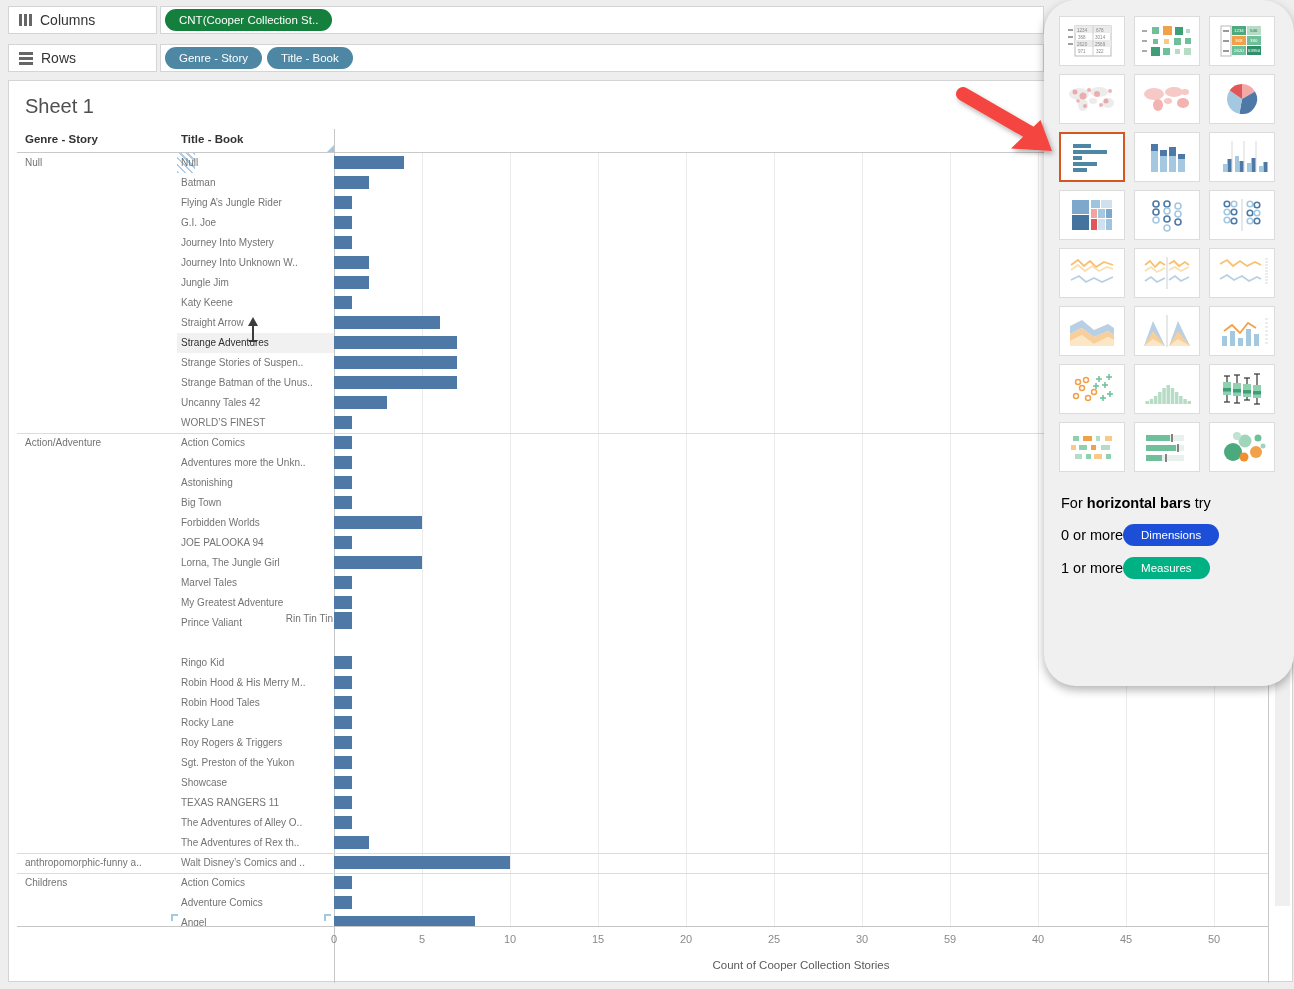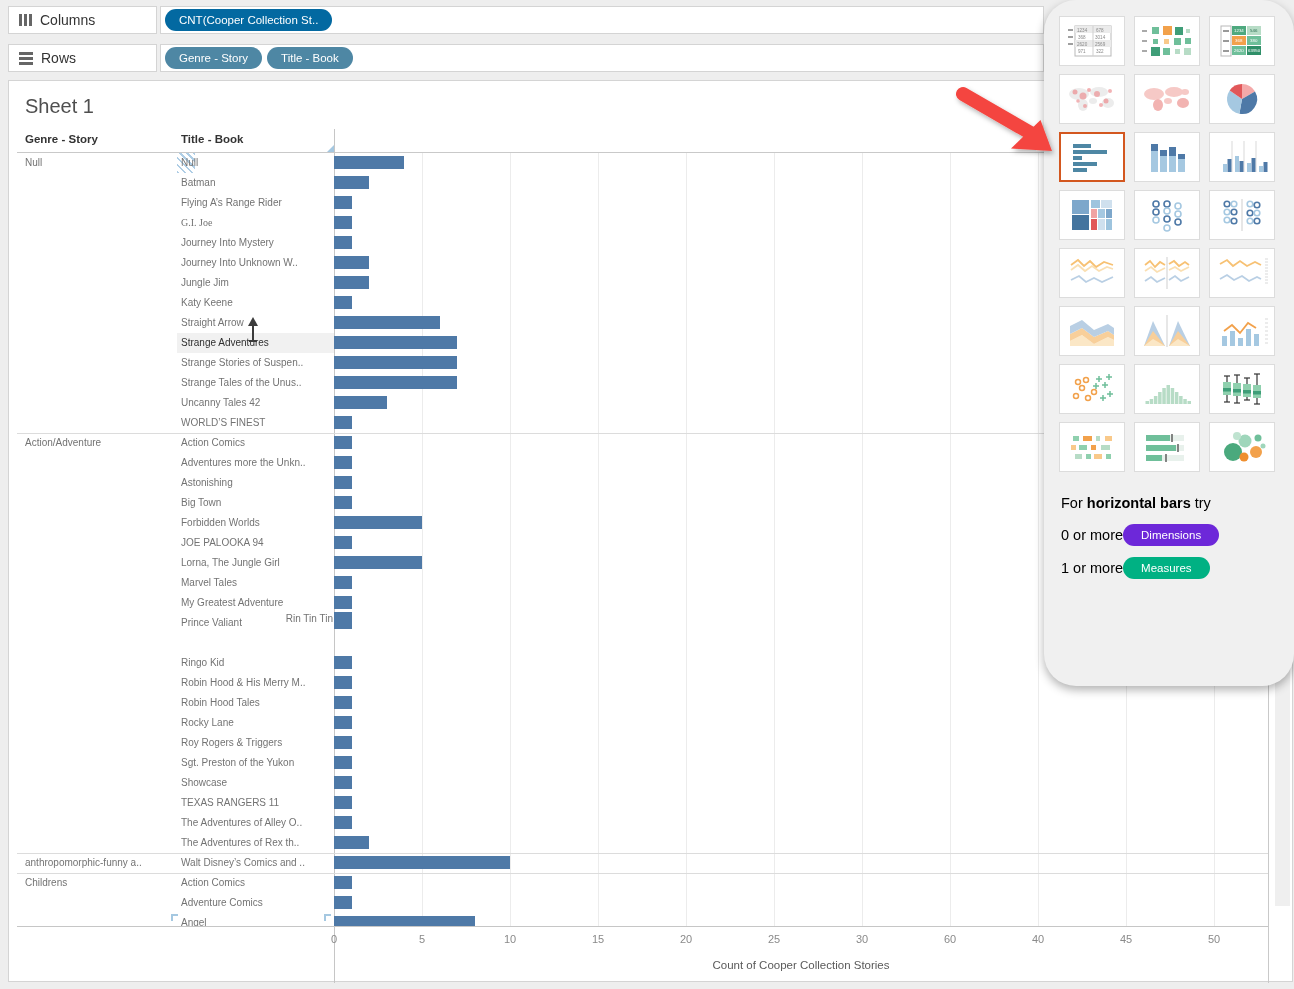--- a/index.html
+++ b/index.html
@@ -11,21 +11,21 @@
     border:1px solid #d4d4d4; display:flex; align-items:center; padding-left:10px; gap:8px; }
   .shelf-pill-box { position:absolute; left:160px; width:884px; height:28px; background:#fff;
     border:1px solid #d4d4d4; display:flex; align-items:center; padding-left:4px; gap:5px; }
   .shelf-label { font-size:14px; color:#333; }
   .icon-cols { display:flex; gap:2px; align-items:flex-end; }
   .icon-cols i { display:block; width:3px; height:12px; background:#666; }
   .icon-rows { display:flex; flex-direction:column; gap:2px; }
   .icon-rows i { display:block; width:14px; height:3px; background:#666; }
   .pill { height:22px; border-radius:11px; color:#fff; font-size:11.5px; display:flex;
     align-items:center; padding:0 14px; white-space:nowrap; cursor:default; }
-  .pill.measure { background:#0369a1; }
+  .pill.measure { background:#15803d; }
   .pill.dimension { background:#4e87a4; }
 
   
   #sheet-card { position:absolute; left:8px; top:80px; width:1285px; height:902px;
     background:#fff; border:1px solid #d4d4d4; }
   #sheet-title { position:absolute; left:16px; top:14px; font-size:20px; color:#4f4f4f; }
   .col-header { position:absolute; top:52px; font-size:11.5px; font-weight:bold; color:#333; }
   .hline { position:absolute; height:1px; background:#c9c9c9; }
   .vline { position:absolute; width:1px; background:#c9c9c9; }
   .gridline { position:absolute; width:1px; background:#ececec; }
@@ -124,24 +124,24 @@
         <div class="genre-label">Null</div>
         <div class="hatch"></div>
         <div class="title-label">Null</div>
         <div class="bar" style="left: 317px; width: 70px;"></div>
       </div>
       <div class="trow" style="top: 20px;">
         <div class="title-label">Batman</div>
         <div class="bar" style="left: 317px; width: 35px;"></div>
       </div>
       <div class="trow" style="top: 40px;">
-        <div class="title-label">Flying A’s Range Rider</div>
-        <div class="bar" style="left: 317px; width: 18px;"></div>
-      </div>
-      <div class="trow" style="top: 60px; font-family: Liberation Serif, serif;">
+        <div class="title-label">Flying A’s Jungle Rider</div>
+        <div class="bar" style="left: 317px; width: 18px;"></div>
+      </div>
+      <div class="trow" style="top: 60px;">
         <div class="title-label">G.I. Joe</div>
         <div class="bar" style="left: 317px; width: 18px;"></div>
       </div>
       <div class="trow" style="top: 80px;">
         <div class="title-label">Journey Into Mystery</div>
         <div class="bar" style="left: 317px; width: 18px;"></div>
       </div>
       <div class="trow" style="top: 100px;">
         <div class="title-label">Journey Into Unknown W..</div>
         <div class="bar" style="left: 317px; width: 35px;"></div>
@@ -161,21 +161,21 @@
       <div class="trow hovered" style="top: 180px;">
         <div class="row-hover-bg"></div>
         <div class="title-label">Strange Adventures</div>
         <div class="bar" style="left: 317px; width: 123px;"></div>
       </div>
       <div class="trow" style="top: 200px;">
         <div class="title-label">Strange Stories of Suspen..</div>
         <div class="bar" style="left: 317px; width: 123px;"></div>
       </div>
       <div class="trow" style="top: 220px;">
-        <div class="title-label">Strange Tales of the Unus..</div>
+        <div class="title-label">Strange Batman of the Unus..</div>
         <div class="bar" style="left: 317px; width: 123px;"></div>
       </div>
       <div class="trow" style="top: 240px;">
         <div class="title-label">Uncanny Tales 42</div>
         <div class="bar" style="left: 317px; width: 53px;"></div>
       </div>
       <div class="trow" style="top: 260px;">
         <div class="title-label">WORLD’S FINEST</div>
         <div class="bar" style="left: 317px; width: 18px;"></div>
       </div>
@@ -292,21 +292,21 @@
   <div class="hline" style="left:8px; top:845px; width:1251px; background:#c6c6c6;"></div>
   <div class="axis-notch" style="left:318px; top:64px;"></div>
   <div id="ticks">
       <div class="tick-label" style="left: 310px;">0</div>
       <div class="tick-label" style="left: 398px;">5</div>
       <div class="tick-label" style="left: 486px;">10</div>
       <div class="tick-label" style="left: 574px;">15</div>
       <div class="tick-label" style="left: 662px;">20</div>
       <div class="tick-label" style="left: 750px;">25</div>
       <div class="tick-label" style="left: 838px;">30</div>
-      <div class="tick-label" style="left: 926px;">60</div>
+      <div class="tick-label" style="left: 926px;">59</div>
       <div class="tick-label" style="left: 1014px;">40</div>
       <div class="tick-label" style="left: 1102px;">45</div>
       <div class="tick-label" style="left: 1190px;">50</div>
     </div>
   <div id="axis-title" style="left: 642px;">Count of Cooper Collection Stories</div>
 
   <div id="v-scrollbar">
     <div id="v-scroll-thumb"></div>
   </div>
 </div>
@@ -654,21 +654,21 @@
         </svg>
       </div>
     </div>
   <div id="showme-hint">
     <span>For</span>
     <b>horizontal bars</b>
     <span>try</span>
   </div>
   <div class="req-line" style="top:524px;">
     <span>0 or more</span>
-    <span class="req-pill" id="req-pill-0" style="background: #6d28d9;">Dimensions</span>
+    <span class="req-pill" id="req-pill-0" style="background: #1d4ed8;">Dimensions</span>
   </div>
   <div class="req-line" style="top:557px;">
     <span>1 or more</span>
     <span class="req-pill" id="req-pill-1" style="background: rgb(0, 177, 131);">Measures</span>
   </div>
 </div>
 
 <svg id="red-arrow" width="130" height="92">
   <defs>
     <filter id="ashadow" x="-30%" y="-30%" width="170%" height="170%">

